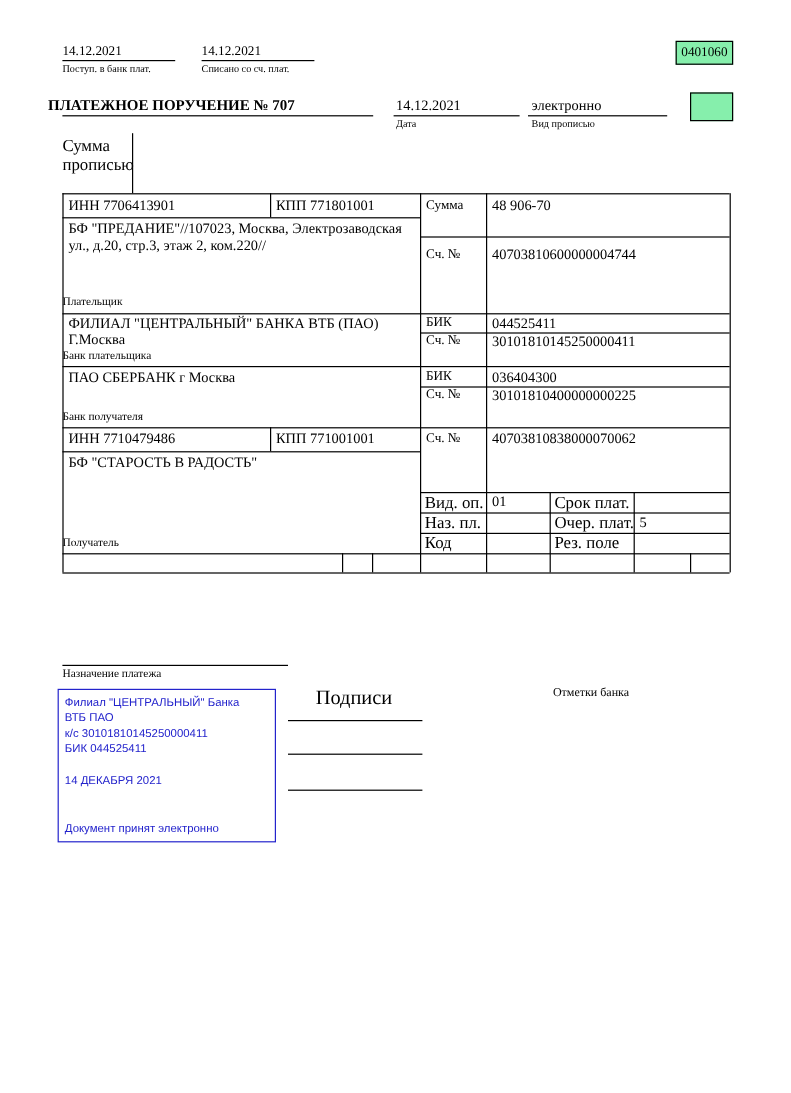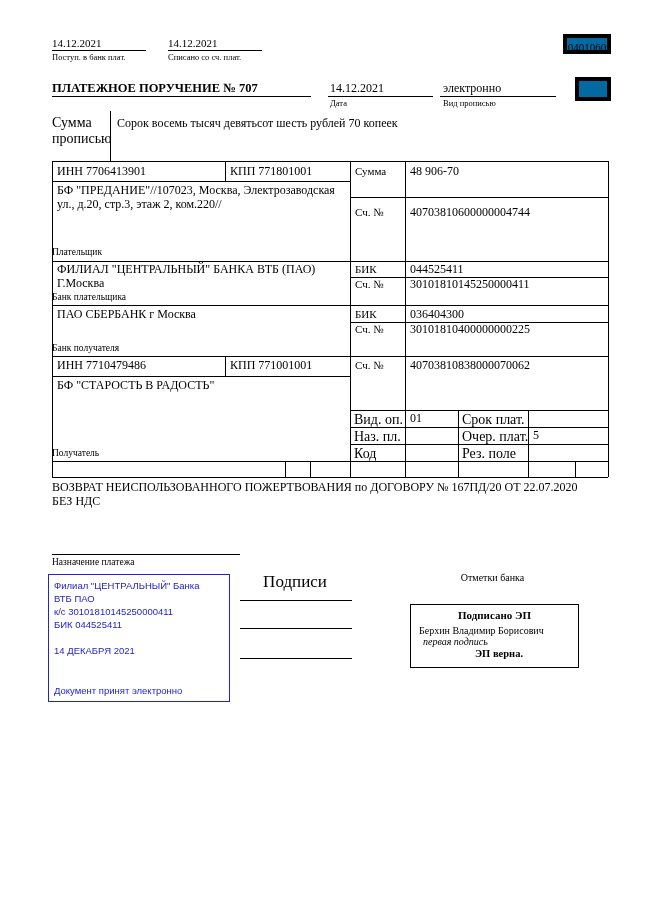--- a/index.html
+++ b/index.html
@@ -13,21 +13,21 @@
   .wrap { white-space:normal; }
   .s8  { font-size:8.5px; }
   .s9  { font-size:9.5px; }
   .s10 { font-size:14px; }
   .s11 { font-size:11px; }
   .s12 { font-size:12px; }
   .b { font-weight:bold; }
   .ctr { text-align:center; }
   .hl { position:absolute; height:0; border-top:1px solid #000; }
   .vl { position:absolute; width:0;  border-left:1px solid #000; }
-  .box { position:absolute; border:4px solid #000000; background:#0369a1; }
+  .box { position:absolute; border:1px solid #000000; background:#86efac; }
   .stamp {
     position:absolute; left:48px; top:574px; width:182px; height:128px;
     border:1px solid #2323cc; color:#2323cc;
     font-family:"Liberation Sans","DejaVu Sans",sans-serif;
     font-size:9.5px; line-height:13px; padding:4px 5px;
   }
   .esign {
     position:absolute; left:410px; top:604px; width:169px; height:64px;
     border:1px solid #000; font-size:10px;
   }
@@ -40,35 +40,34 @@
   <div class="t s11" style="left:52px;top:37px">14.12.2021</div>
   <div class="hl" style="left:52px;top:50px;width:94px"></div>
   <div class="t s8" style="left:52px;top:53px">Поступ. в банк плат.</div>
 
   <div class="t s11" style="left:168px;top:37px">14.12.2021</div>
   <div class="hl" style="left:168px;top:50px;width:94px"></div>
   <div class="t s8" style="left:168px;top:53px">Списано со сч. плат.</div>
 
   <div class="box ctr" style="left:563px;top:34px;width:48px;height:20px;font-size:11px;line-height:18px">0401060</div>
 
-  <div class="t b" style="left:52px;top:81px;font-size:12.5px">ПЛАТЕЖНОЕ ПОРУЧЕНИЕ № 707</div>
+  <div class="t b" style="left:40px;top:81px;font-size:12.5px">ПЛАТЕЖНОЕ ПОРУЧЕНИЕ № 707</div>
   <div class="hl" style="left:52px;top:96px;width:259px"></div>
 
   <div class="t s12" style="left:330px;top:82px">14.12.2021</div>
   <div class="hl" style="left:328px;top:96px;width:105px"></div>
   <div class="t s8" style="left:330px;top:99px">Дата</div>
 
   <div class="t s12" style="left:443px;top:82px">электронно</div>
   <div class="hl" style="left:440px;top:96px;width:116px"></div>
   <div class="t s8" style="left:443px;top:99px">Вид прописью</div>
 
   <div class="box" style="left:575px;top:77px;width:36px;height:24px"></div>
 
   <div class="t s10 wrap" style="left:52px;top:115px;width:56px">Сумма прописью</div>
-  <div class="t s12" style="left:117px;top:117px">Сорок восемь тысяч девятьсот шесть рублей 70 копеек</div>
   <div class="vl" style="left:110px;top:111px;height:50px"></div>
   <div class="hl" style="left:52px;top:161px;width:556px"></div>
 
   <div class="vl" style="left:52px;top:161px;height:316px"></div>
   <div class="vl" style="left:608px;top:161px;height:316px"></div>
   <div class="vl" style="left:350px;top:161px;height:316px"></div>
   <div class="vl" style="left:405px;top:161px;height:316px"></div>
   <div class="vl" style="left:225px;top:161px;height:20px"></div>
   <div class="vl" style="left:225px;top:356px;height:20px"></div>
   <div class="vl" style="left:458px;top:410px;height:67px"></div>
@@ -128,40 +127,33 @@
   <div class="t s10" style="left:354px;top:429px">Наз. пл.</div>
   <div class="t s12" style="left:410px;top:429px"></div>
   <div class="t s10" style="left:462px;top:429px">Очер. плат.</div>
   <div class="t s12" style="left:533px;top:429px">5</div>
   <div class="t s10" style="left:354px;top:446px">Код</div>
   <div class="t s12" style="left:410px;top:446px"></div>
   <div class="t s10" style="left:462px;top:446px">Рез. поле</div>
   <div class="t s12" style="left:533px;top:446px"></div>
   <div class="t s9" style="left:52px;top:448px">Получатель</div>
 
-  <div class="t s12 wrap" style="left:52px;top:481px;width:548px">ВОЗВРАТ НЕИСПОЛЬЗОВАННОГО ПОЖЕРТВОВАНИЯ по ДОГОВОРУ № 167ПД/20 ОТ 22.07.2020 БЕЗ НДС</div>
   <div class="hl" style="left:52px;top:554px;width:188px"></div>
   <div class="t s9" style="left:52px;top:557px">Назначение платежа</div>
 
   <div class="t ctr" style="left:235px;top:572px;width:120px;font-size:17px">Подписи</div>
   <div class="t ctr" style="left:400px;top:572px;width:185px;font-size:10px">Отметки банка</div>
 
   <div class="stamp">
     <div>Филиал "ЦЕНТРАЛЬНЫЙ" Банка</div>
     <div>ВТБ ПАО</div>
     <div>к/с 30101810145250000411</div>
     <div>БИК 044525411</div>
     <div style="margin-top:13px">14 ДЕКАБРЯ 2021</div>
     <div style="position:absolute;left:5px;bottom:4px">Документ принят электронно</div>
   </div>
 
   <div class="hl" style="left:240px;top:600px;width:112px"></div>
   <div class="hl" style="left:240px;top:628px;width:112px"></div>
   <div class="hl" style="left:240px;top:658px;width:112px"></div>
 
-  <div class="esign">
-    <div class="b ctr" style="margin-top:4px;font-size:11px">Подписано ЭП</div>
-    <div style="margin:4px 0 0 8px">Берхин Владимир Борисович</div>
-    <div style="margin:0 0 0 12px;font-style:italic">первая подпись</div>
-    <div class="b" style="margin:1px 0 0 64px;font-size:10.5px">ЭП верна.</div>
-  </div>
 
 </div>
 
 </body></html>

